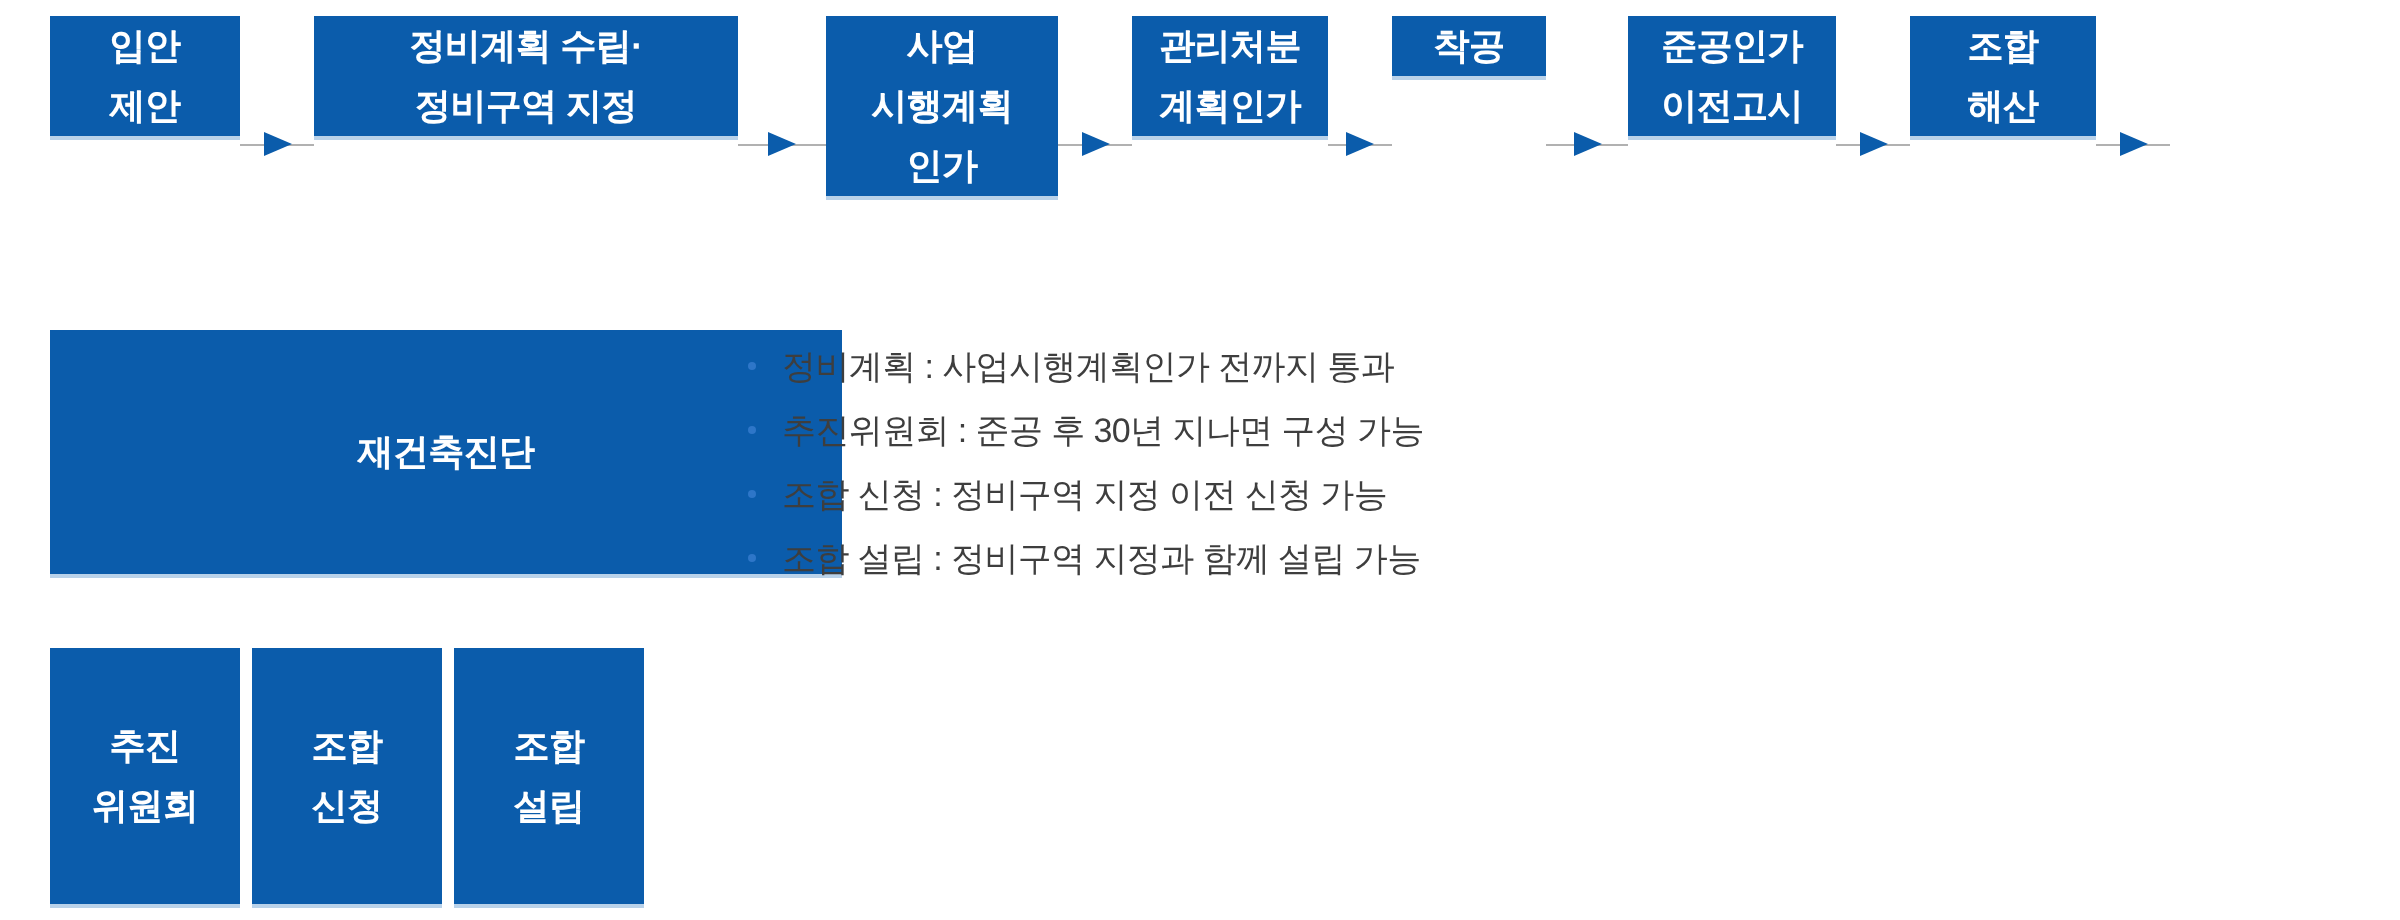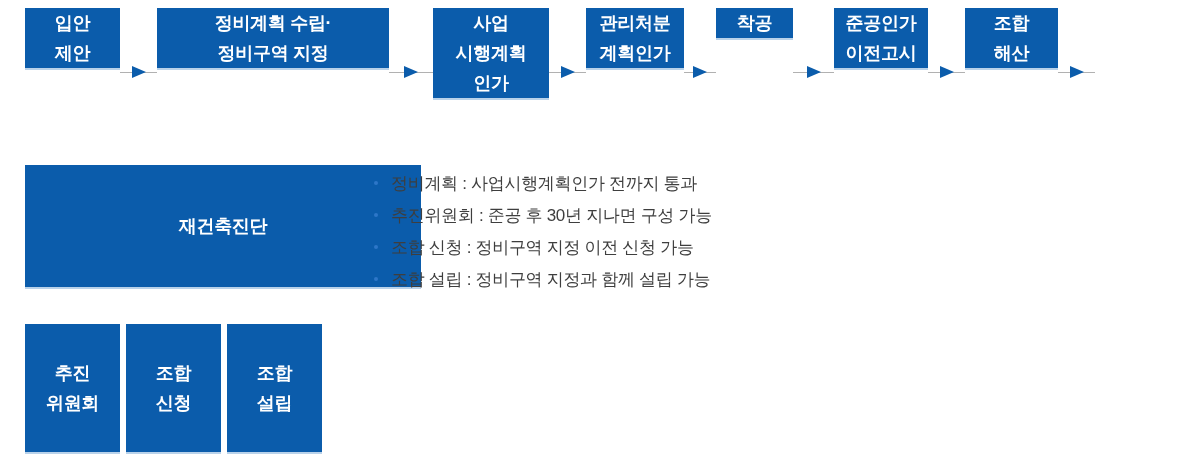--- a/index.html
+++ b/index.html
@@ -113,41 +113,41 @@
 <body>
 
 <div class="canvas">
 
   <div class="flow-row">
     <div class="blue-box" style="width:95px">입안
 제안</div>
     <div class="arrow" style="width:37px">
         <span class="arrow-head"></span>
       </div>
-    <div class="blue-box" style="width:232px">정비계획 수립·
+    <div class="blue-box" style="width:212px">정비계획 수립·
 정비구역 지정</div>
     <div class="arrow" style="width:44px">
         <span class="arrow-head"></span>
       </div>
     <div class="blue-box" style="width:116px">사업
 시행계획
 인가</div>
     <div class="arrow" style="width:37px">
         <span class="arrow-head"></span>
       </div>
     <div class="blue-box" style="width:98px">관리처분
 계획인가</div>
     <div class="arrow" style="width:32px">
         <span class="arrow-head"></span>
       </div>
     <div class="blue-box" style="width:77px">착공</div>
     <div class="arrow" style="width:41px">
         <span class="arrow-head"></span>
       </div>
-    <div class="blue-box" style="width:94px">준공인가
+    <div class="blue-box" style="width:104px">준공인가
 이전고시</div>
     <div class="arrow" style="width:37px">
         <span class="arrow-head"></span>
       </div>
     <div class="blue-box" style="width:93px">조합
 해산</div>
     <div class="arrow" style="width:37px">
         <span class="arrow-head"></span>
       </div>
   </div>

